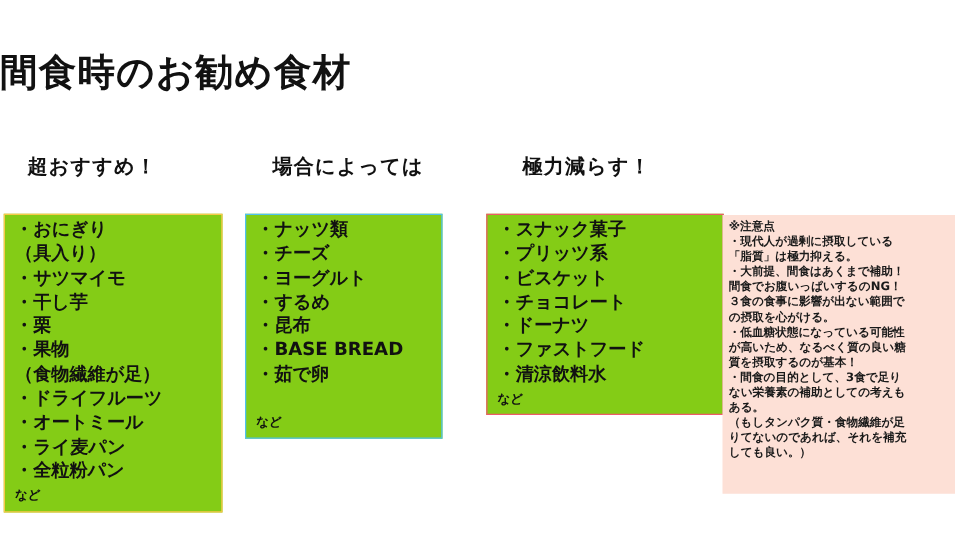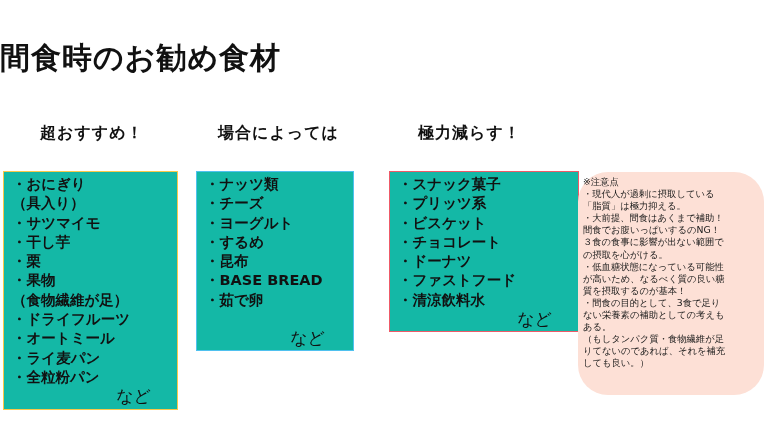--- a/index.html
+++ b/index.html
@@ -28,38 +28,38 @@
     .col-heading {
       position: absolute;
       top: 123px;
       font-size: 16px;
       font-weight: bold;
       letter-spacing: 1px;
     }
     .box {
       position: absolute;
       box-sizing: border-box;
-      background: #14b8a6;
+      background: #84cc16;
       border: 1.5px solid;
     }
     .box ul {
       list-style: none;
       margin: 0;
       padding: 0;
     }
     .box li {
       font-size: 14.5px;
       font-weight: bold;
       line-height: 19.3px;
       white-space: nowrap;
     }
     .box .etc {
-      font-size: 17px;
-      font-weight: normal;
-      text-align: right;
+      font-size: 10px;
+      font-weight: bold;
+      text-align: left;
       line-height: 19.3px;
     }
     #box-recommended {
       left: 3px; top: 171px; width: 175px; height: 239px;
       border-color: #f9c84a;
       padding: 3px 8px 0 8px;
     }
     #box-recommended .etc { margin-right: 18px; }
     #box-sometimes {
       left: 196px; top: 171px; width: 158px; height: 180px;
@@ -73,38 +73,37 @@
       padding: 3px 8px 0 8px;
     }
     #box-reduce .etc { margin-right: 18px; }
     .note {
       position: absolute;
       left: 578px; top: 172px; width: 186px; height: 223px;
       box-sizing: border-box;
       background: #fde0d6;
       padding: 4px 4px 0 5px;
       font-size: 9.3px;
-      font-weight: normal;
+      font-weight: bold;
       line-height: 12.1px;
       color: #1a1a1a;
-      border-radius: 30px;
     }
     .note .note-title {
       color: #222;
     }
     .note p {
       margin: 0;
     }
   </style>
 </head>
 <body>
 
 <div class="title">間食時のお勧め食材</div>
 
-<div class="col-heading" style="left:40px;">超おすすめ！</div>
+<div class="col-heading" style="left:22px;">超おすすめ！</div>
 <div class="col-heading" style="left:218px;">場合によっては</div>
 <div class="col-heading" style="left:418px;">極力減らす！</div>
 
 <div class="box" id="box-recommended">
   <ul>
     <li>・おにぎり</li>
     <li>（具入り）</li>
     <li>・サツマイモ</li>
     <li>・干し芋</li>
     <li>・栗</li>

